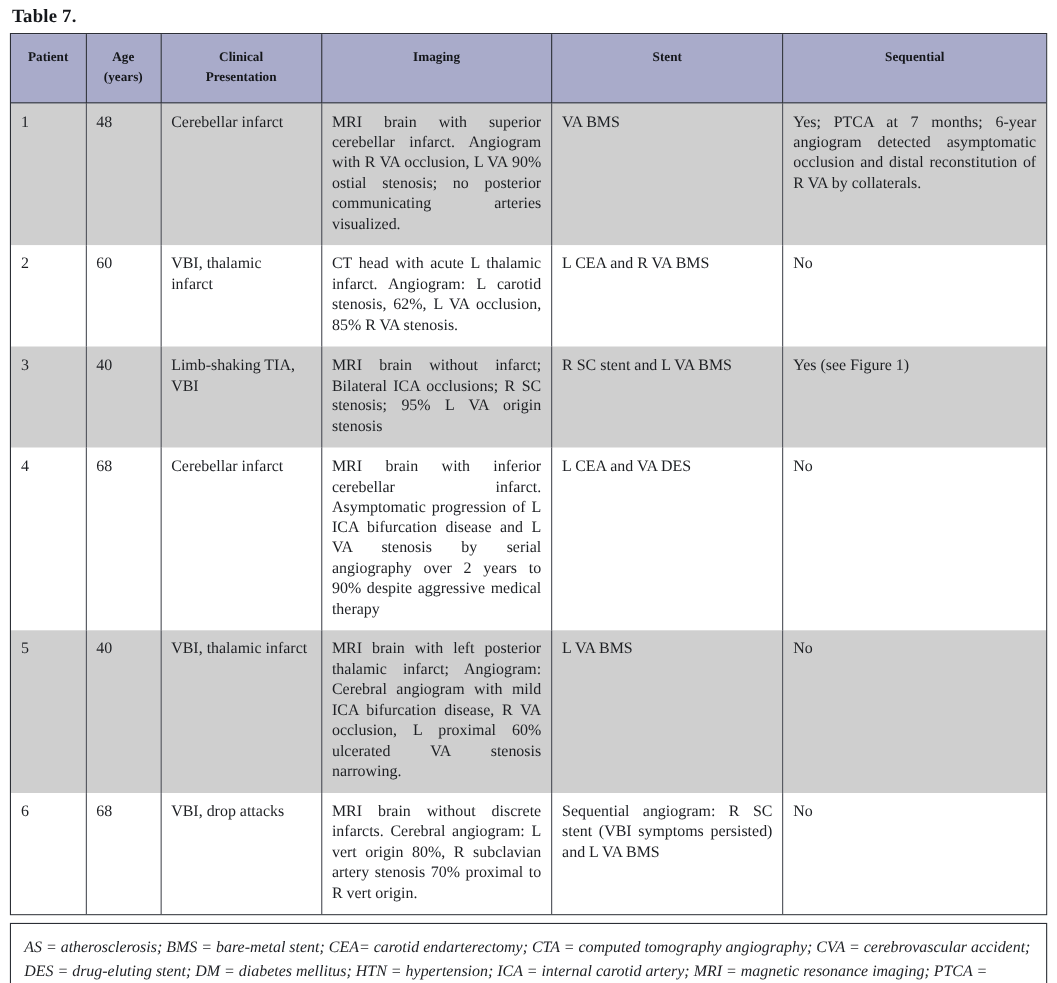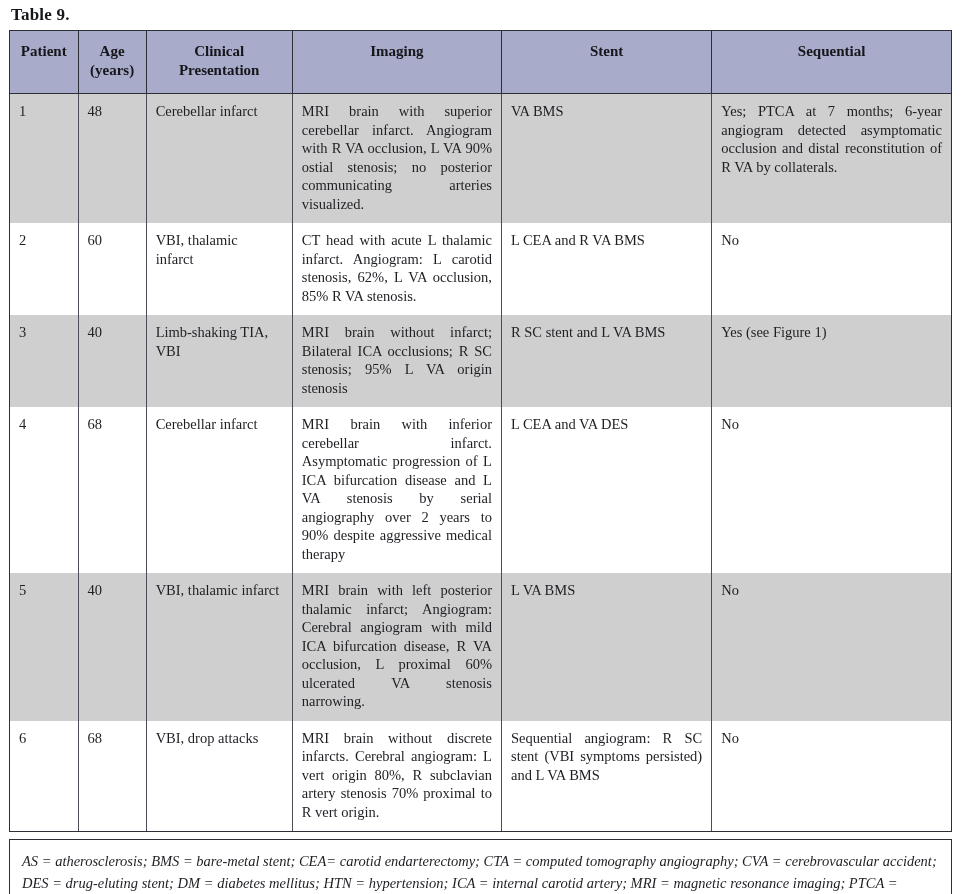--- a/index.html
+++ b/index.html
@@ -49,21 +49,21 @@
   table.main col.c-age       { width: 68px; }
   table.main col.c-clinical  { width: 146px; }
   table.main col.c-imaging   { width: 209px; }
   table.main col.c-stent     { width: 210px; }
   table.main col.c-resten    { width: 239px; }
 
   table.main th {
     background: #a9abca;
     color: #14161a;
     font-weight: bold;
-    font-size: 15px;
+    font-size: 12px;
     line-height: 19px;
     text-align: center;
     vertical-align: top;
     padding: 11px 6px 13px 6px;
     border-right: 1.4px solid #2c2f36;
     border-bottom: 1.4px solid #2c2f36;
   }
   table.main th:last-child { border-right: none; }
 
   table.main td {
@@ -104,21 +104,21 @@
     line-height: 22px;
     text-align: left;
     color: #1d1f23;
   }
 </style>
 </head>
 <body>
 
 <div class="page">
 
-  <div class="caption">Table 9.</div>
+  <div class="caption">Table 7.</div>
 
   <div class="tbl-wrap">
     <table class="main">
       <colgroup>
         <col class="c-patient">
           <col class="c-age">
           <col class="c-clinical">
         <col class="c-imaging">
           <col class="c-stent">
           <col class="c-resten">

